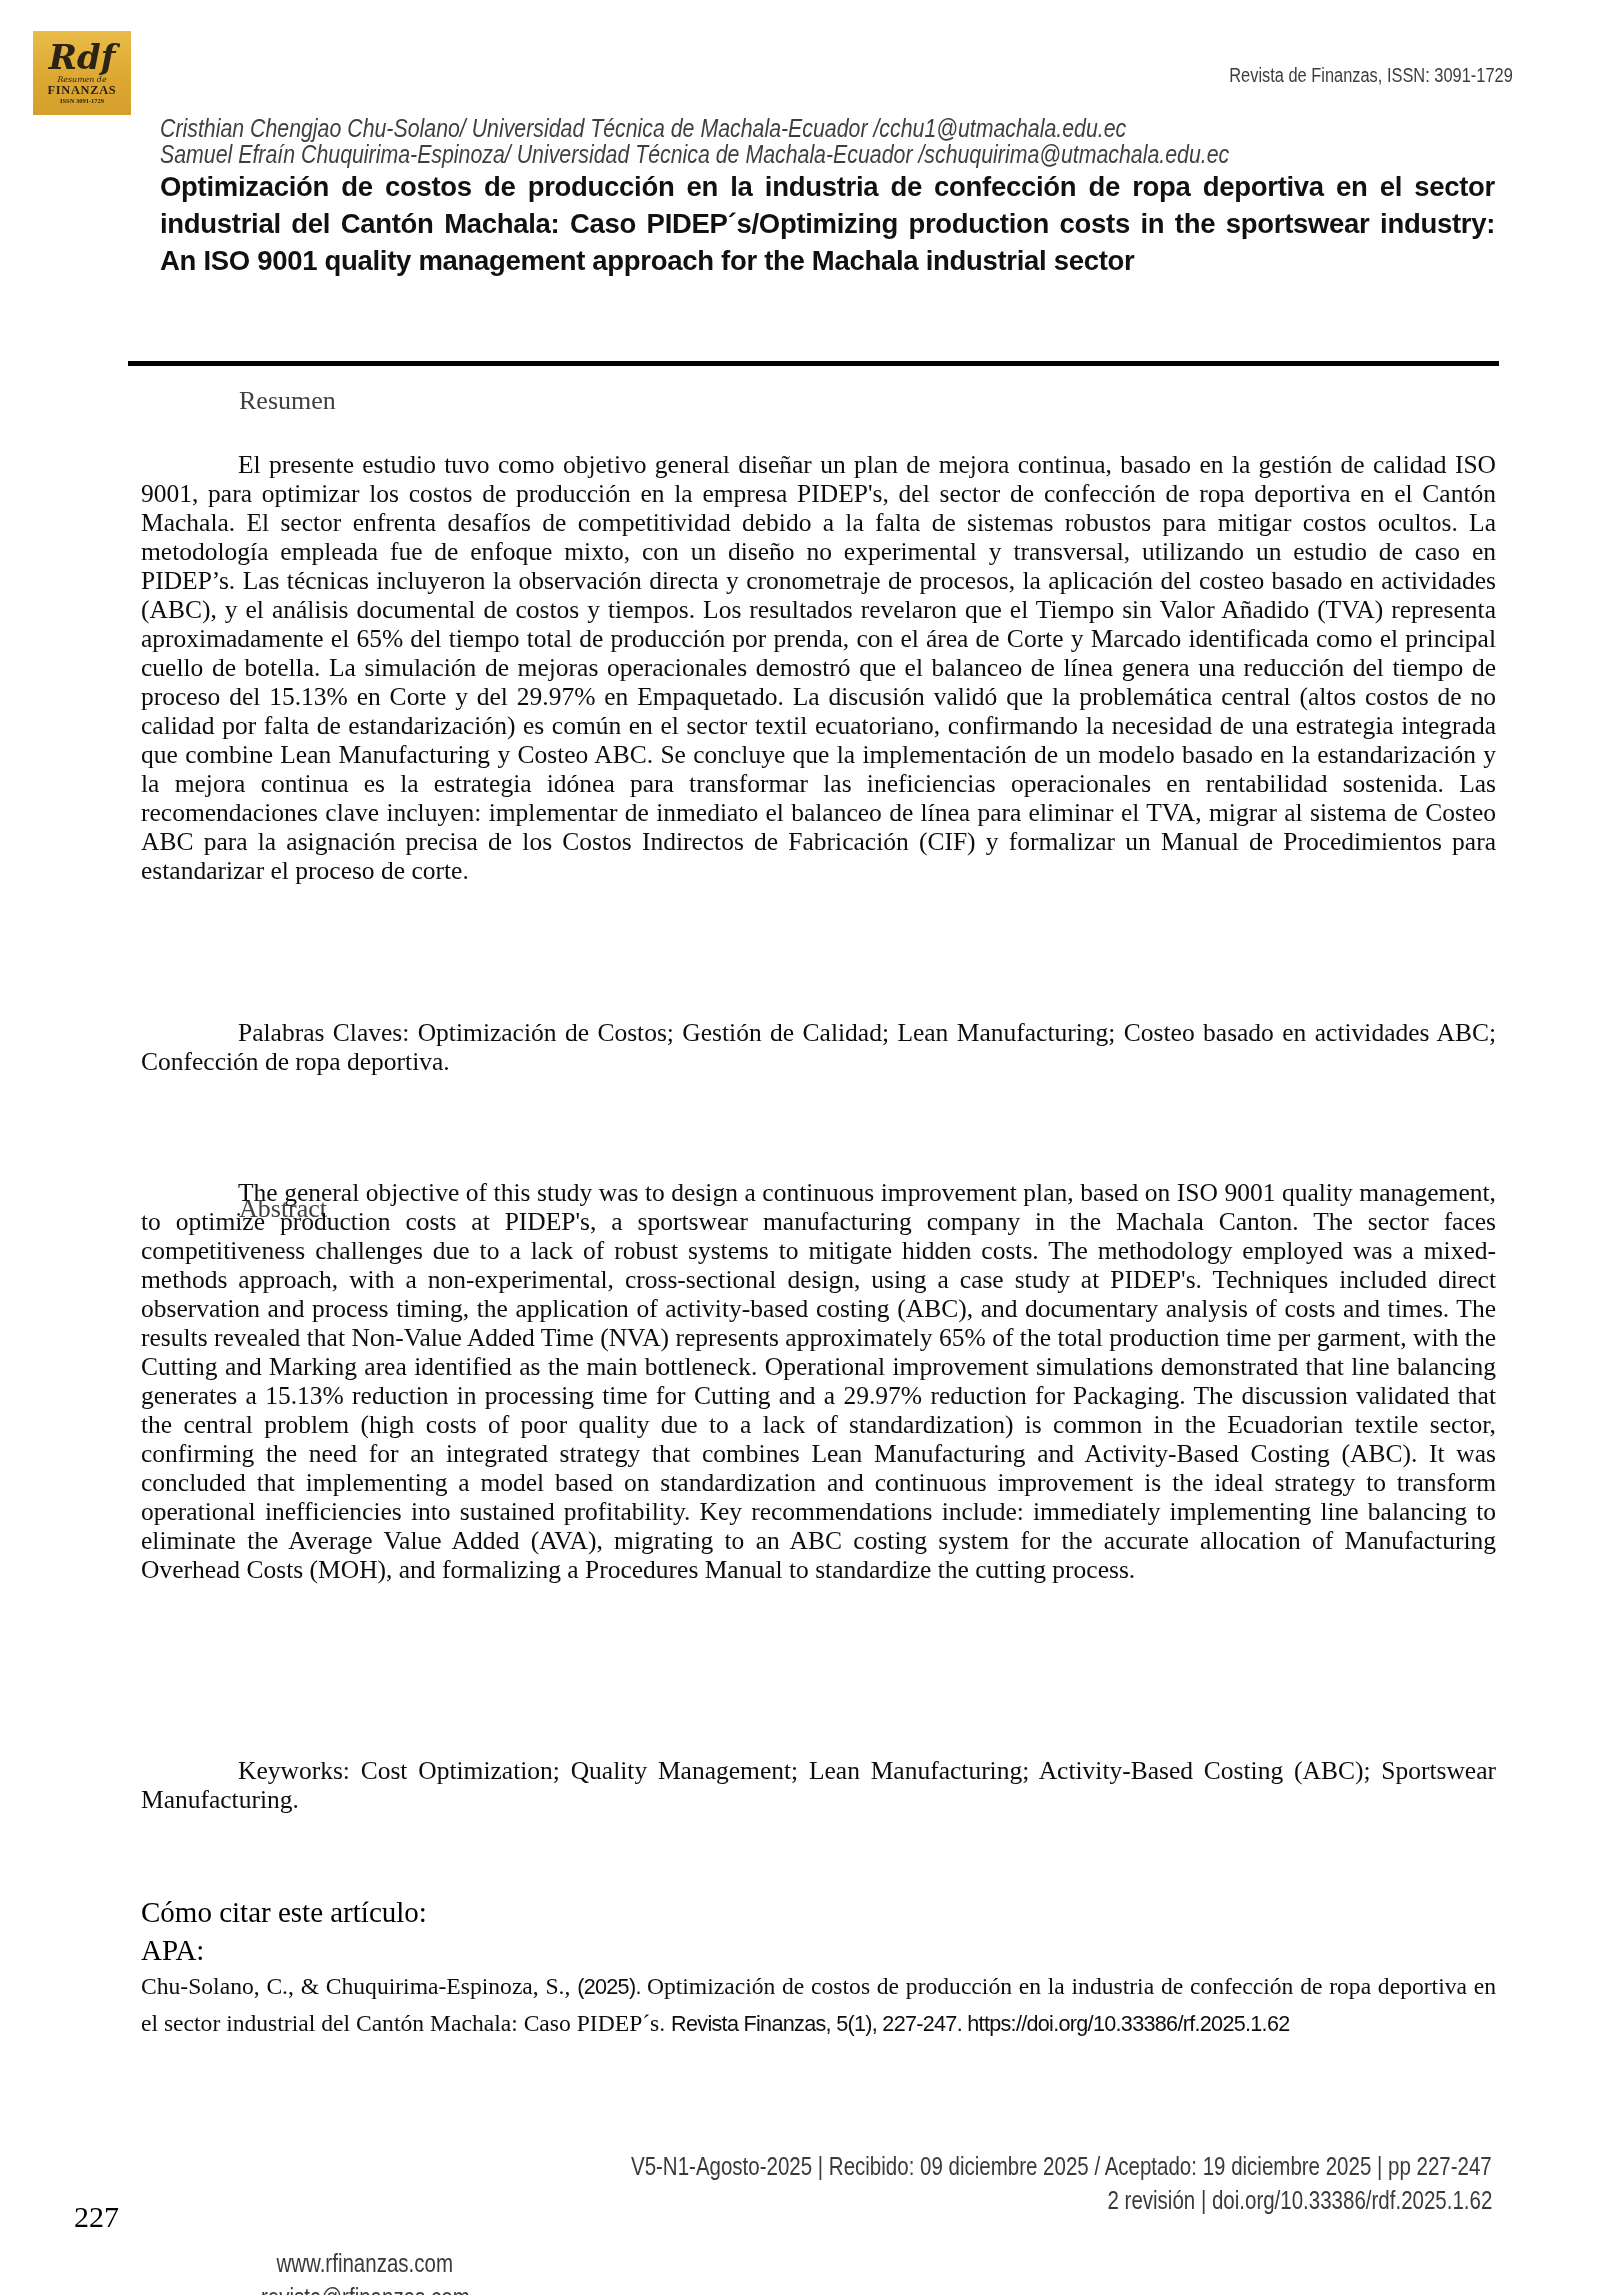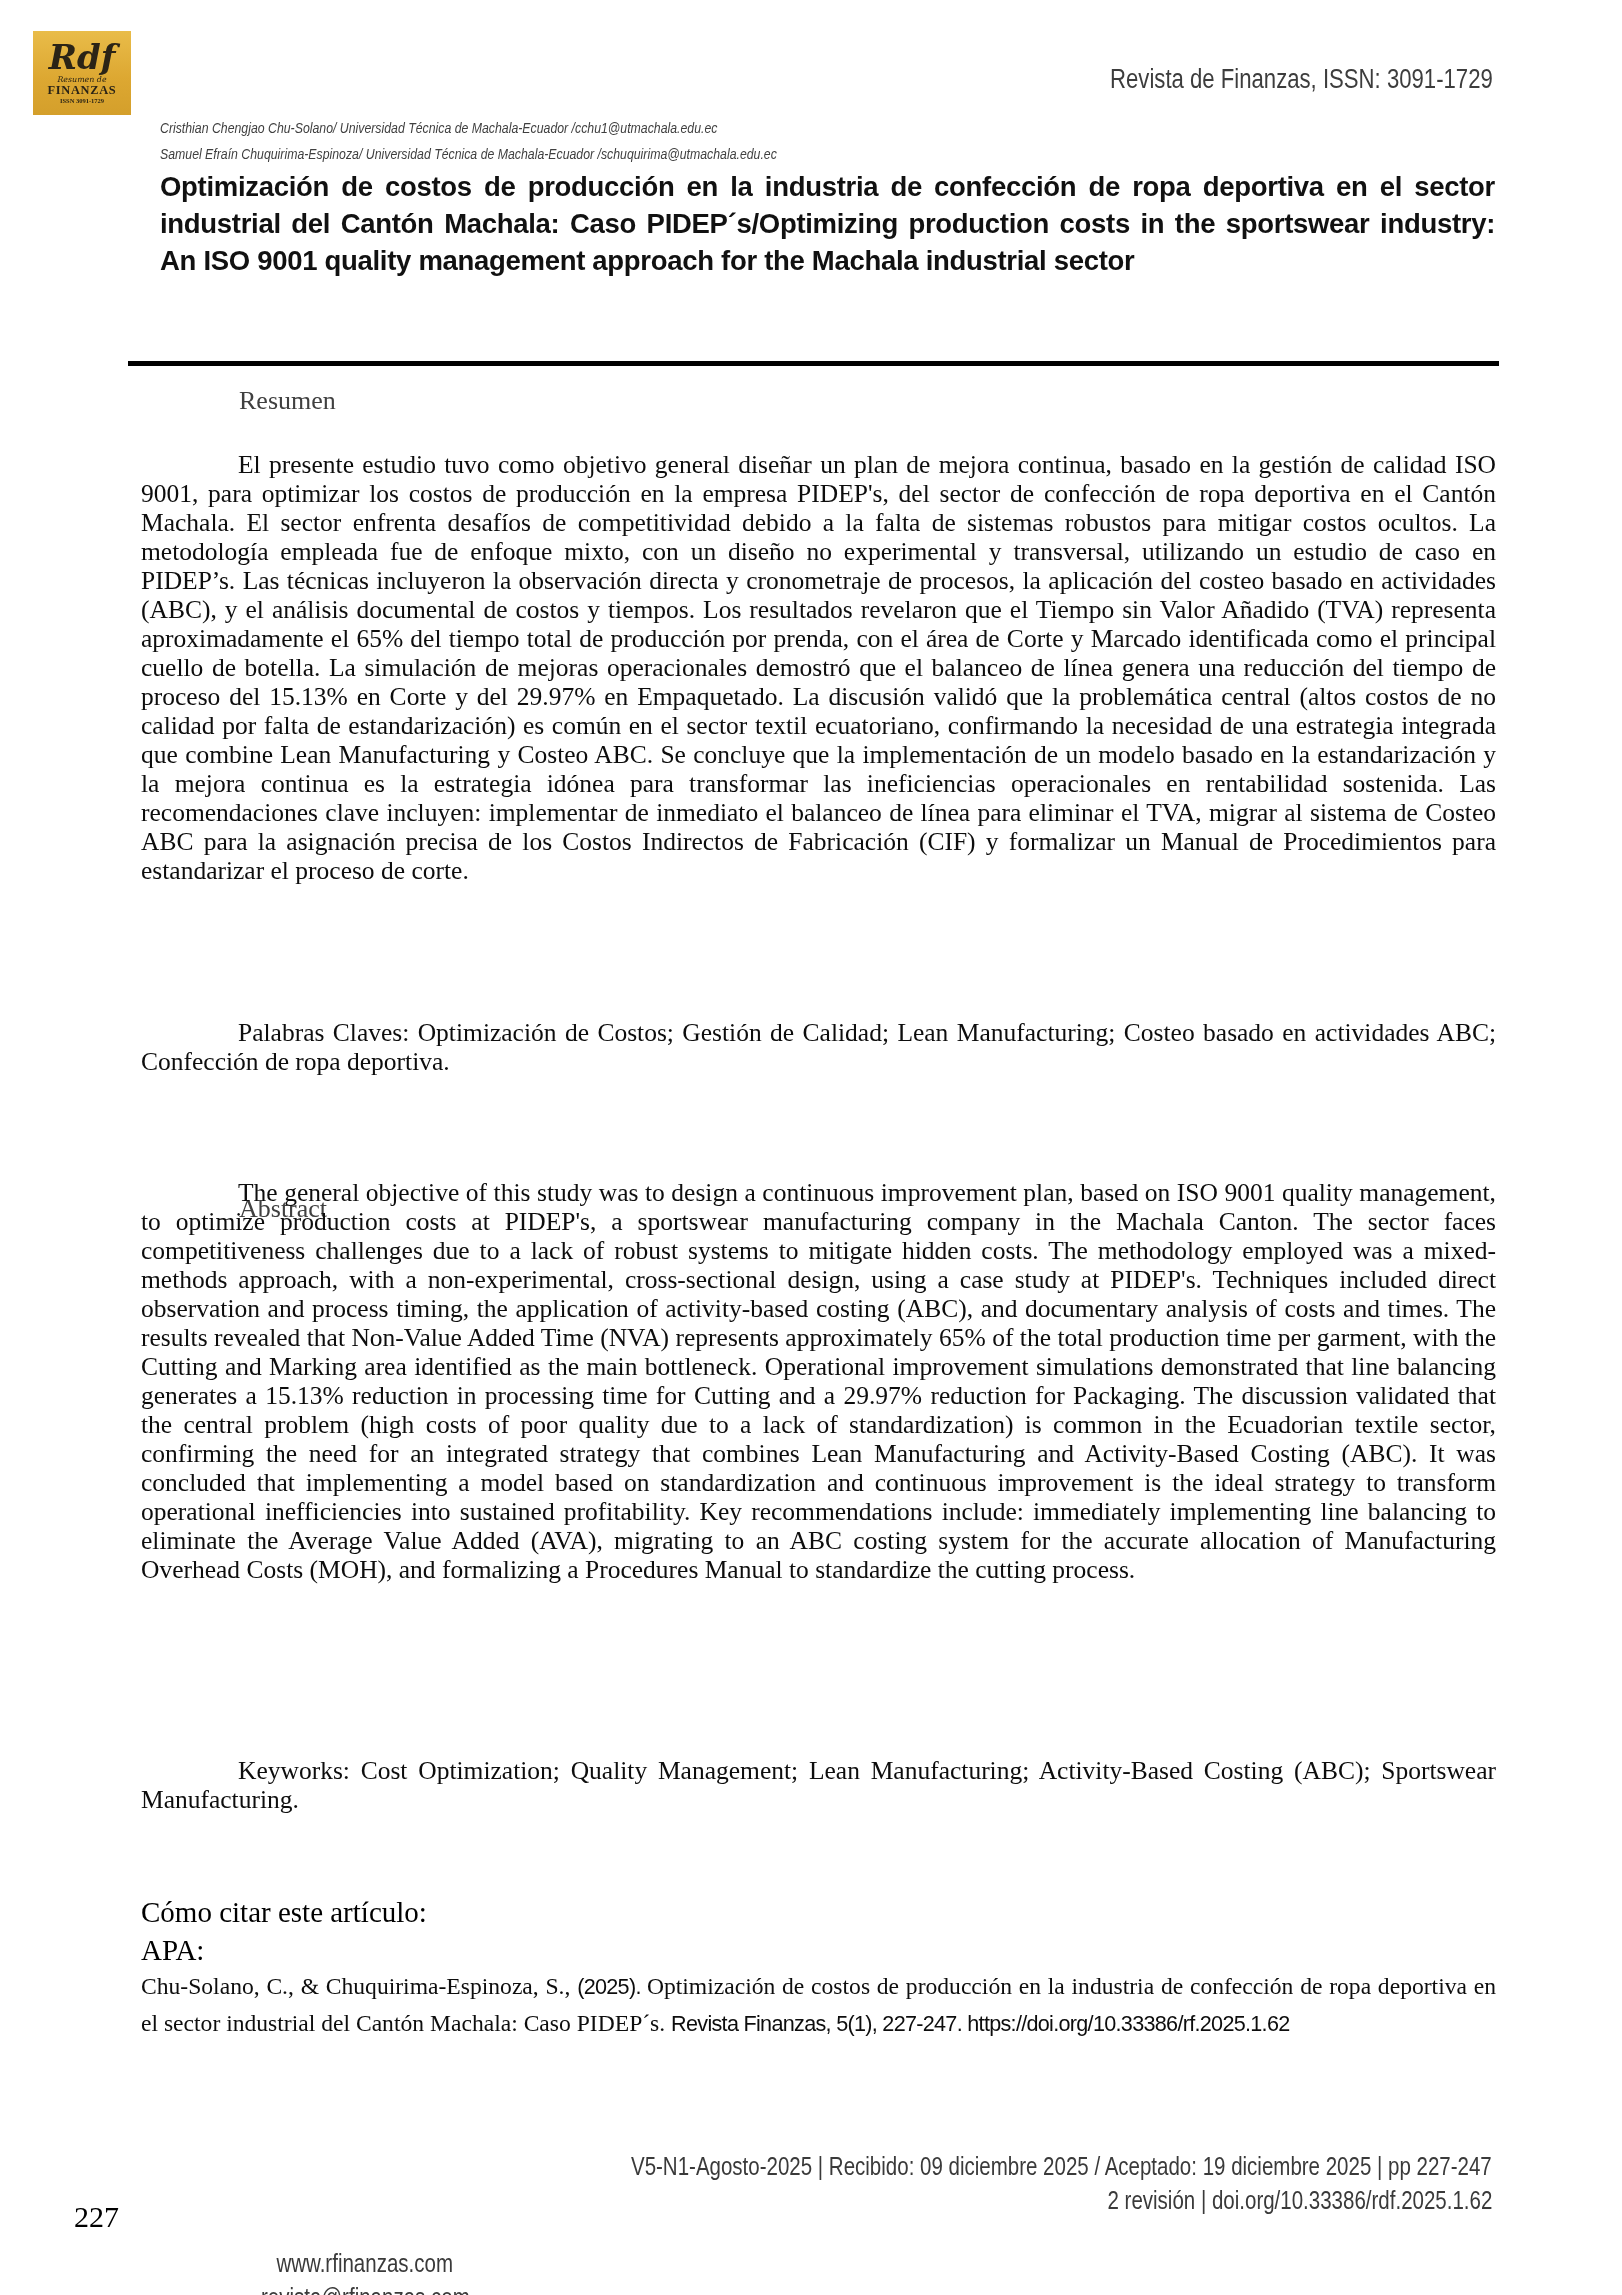--- a/index.html
+++ b/index.html
@@ -24,33 +24,33 @@
   .logo-script {
     font-family: "DejaVu Serif", serif;
     font-style: italic; font-weight: bold;
     font-size: 34px; line-height: 33px;
   }
   .logo-sub1 { font-family:"DejaVu Serif", serif; font-style: italic; font-size: 7.9px; line-height: 7.9px; margin-top: 2.6px; }
   .logo-sub2 { font-family:"Liberation Serif", serif; font-weight: bold; letter-spacing: 0.7px; font-size: 12.4px; line-height: 13px; }
   .logo-issn { font-family:"Liberation Serif", serif; font-weight: bold; font-size: 6.5px; line-height: 7.9px; }
 
   .journal-line {
-    position: absolute; right: 130px; top: 64px;
+    position: absolute; right: 110px; top: 64px;
     width: 982px; text-align: right;
     font-family: "Liberation Sans", sans-serif;
-    font-size: 27px; color: #3d3d3d;
+    font-size: 20px; color: #3d3d3d;
   }
   .journal-line .squeeze { transform-origin: 100% 50%; }
 
   .squeeze { display: inline-block; transform: scaleX(0.82); white-space: nowrap; }
 
   .authors {
     position: absolute; left: 160px; top: 115px; width: 1374px;
     font-family: "Liberation Sans", sans-serif;
-    font-style: italic; font-size: 15px; line-height: 26px; color: #3f3f3f;
+    font-style: italic; font-size: 26px; line-height: 26px; color: #3f3f3f;
   }
   .authors .squeeze { transform-origin: 0 50%; }
 
   .title {
     position: absolute; left: 160px; top: 168px; width: 1335px;
     font-family: "Liberation Sans", sans-serif;
     font-weight: bold; font-size: 27.5px; line-height: 37px;
     letter-spacing: -0.3px;
     text-align: justify; color: #111111;
   }

